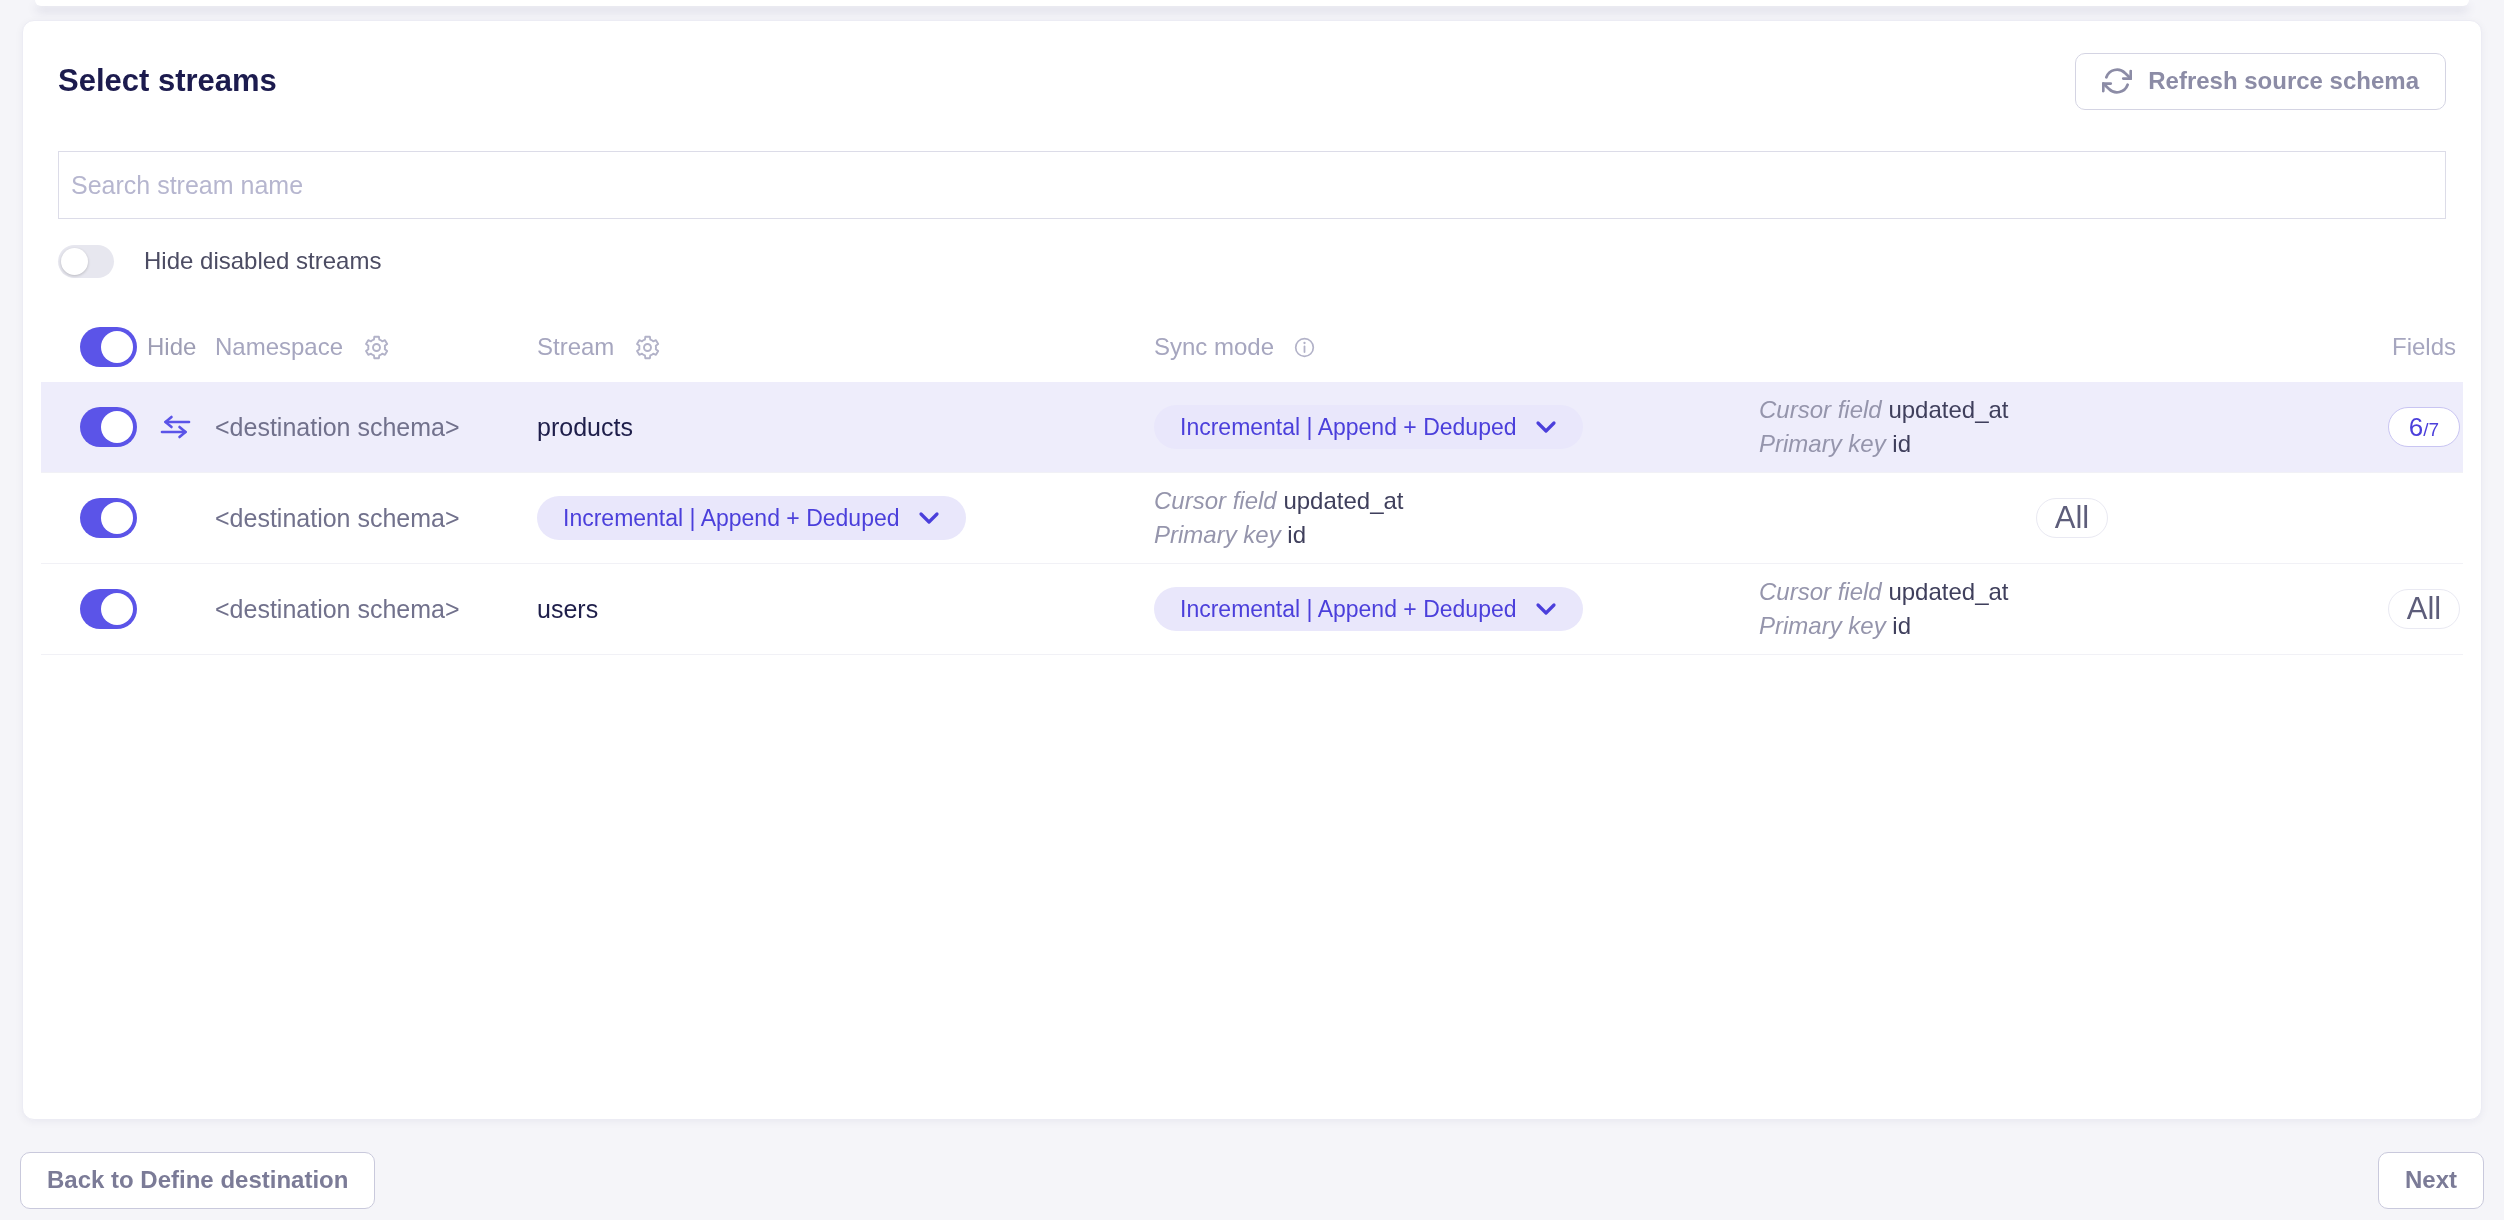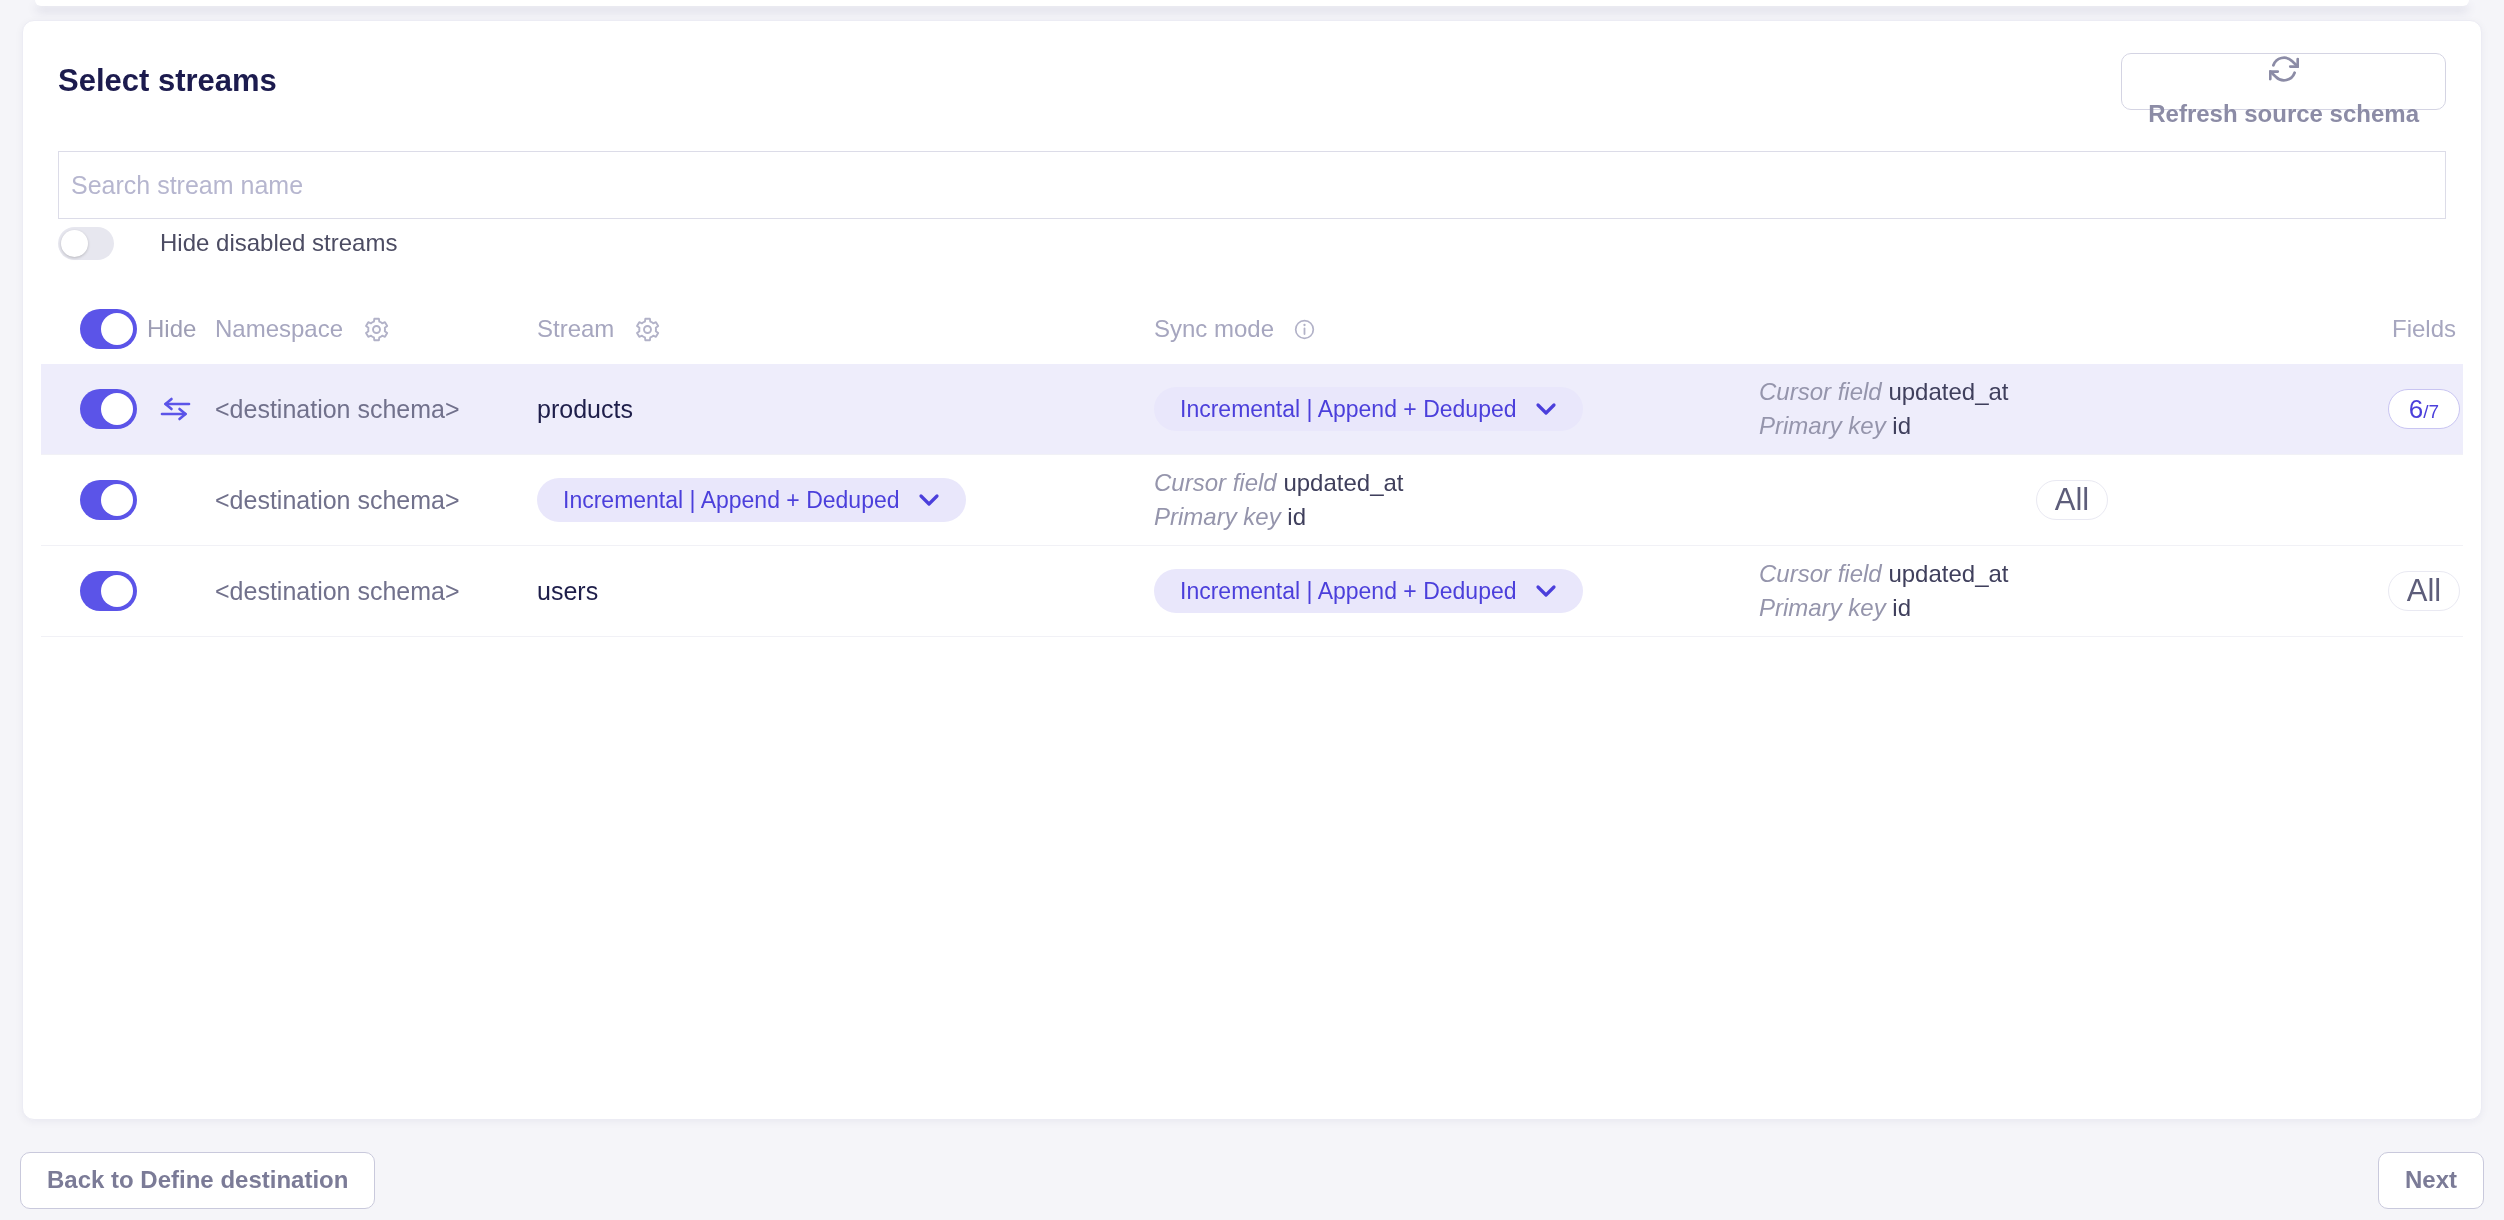--- a/index.html
+++ b/index.html
@@ -36,35 +36,35 @@
     padding:0 35px; height:60px;
   }
   .page-title { font-size:31px; font-weight:700; color:#1c1b4e; }
 
   .refresh-btn {
     display:flex; align-items:center; gap:16px;
     height:57px; padding:0 26px;
     background:#ffffff;
     border:1px solid #d4d4e3; border-radius:10px;
     font-size:24px; font-weight:700; color:#8c8ca6;
-    font-family:inherit; cursor:pointer;flex-direction:column;
+    font-family:inherit; cursor:pointer;
   }
 
   .search-input {
     display:block; width:calc(100% - 70px); margin:40px 35px 0 35px;
     height:68px; padding:0 12px;
     border:1px solid #dcdce8; border-radius:0;
     font-size:25px; color:#3a3a55; font-family:inherit;
     background:#ffffff; outline:none;
   }
   .search-input::placeholder { color:#b6b6cf; }
 
   .hide-row {
-    display:flex; align-items:center; gap:46px;
-    padding:0 35px; margin-top:7px; height:34px;
+    display:flex; align-items:center; gap:30px;
+    padding:0 35px; margin-top:25px; height:34px;
   }
   .toggle-sm {
     position:relative; width:56px; height:33px; flex:0 0 56px;
     background:#e7e7ef; border-radius:17px; cursor:pointer;
   }
   .toggle-sm .knob {
     position:absolute; left:3px; top:3px; width:27px; height:27px;
     background:#ffffff; border-radius:50%;
     box-shadow:0 1px 3px rgba(0,0,0,0.2);
   }

